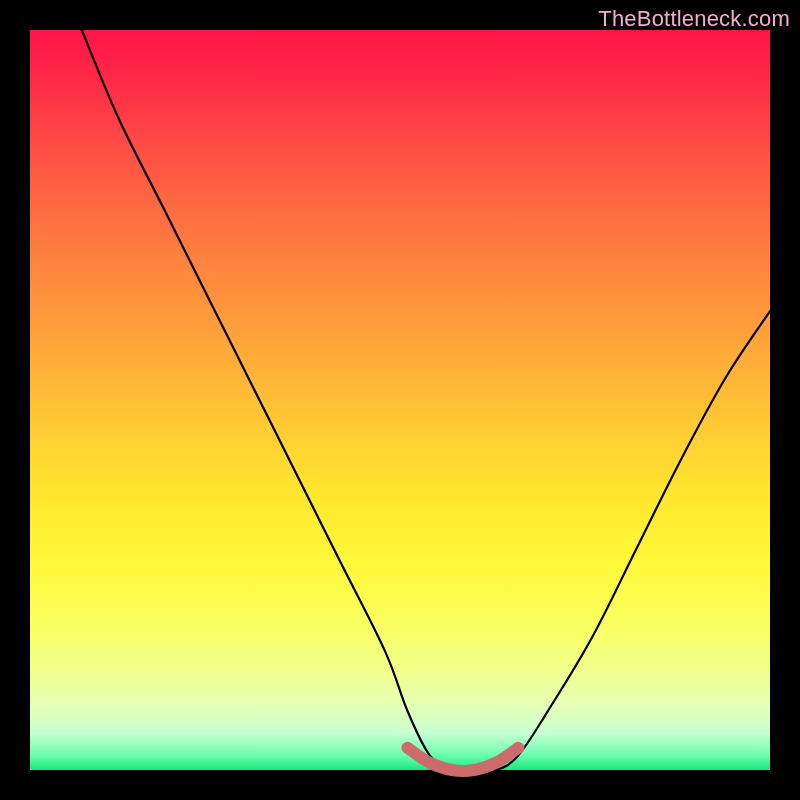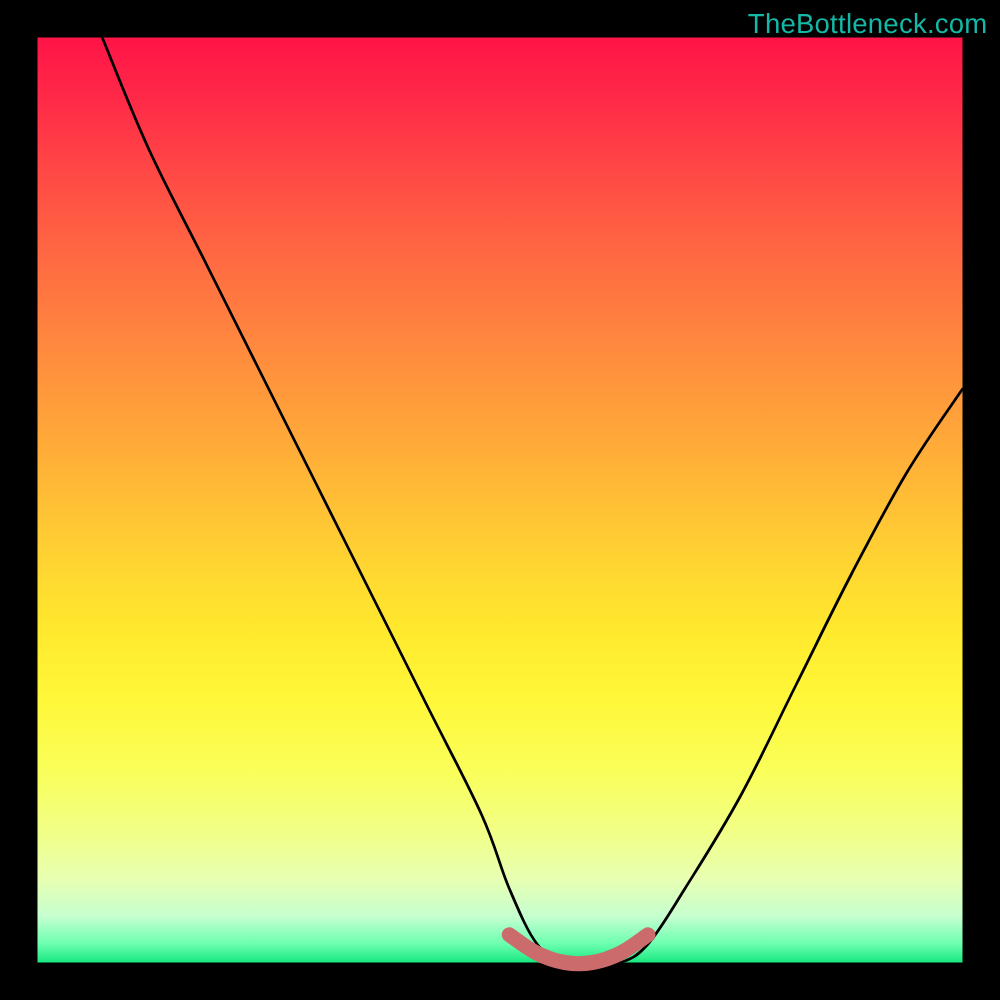--- a/index.html
+++ b/index.html
@@ -39,21 +39,21 @@
       #e7ffb2 91%,
       #c6ffd0 95%,
       #6cffb0 98%,
       #18e880 100%
     );
   }
   .watermark {
     position: absolute;
     top: 6px;
     right: 10px;
-    color: #14b8a6;
+    color: #f9a8d4;
     font-size: 22px;
     font-weight: 400;
     letter-spacing: 0.2px;
     user-select: none;
   }
   svg.curve {
     position: absolute;
     left: 0;
     top: 0;
     width: 740px;

